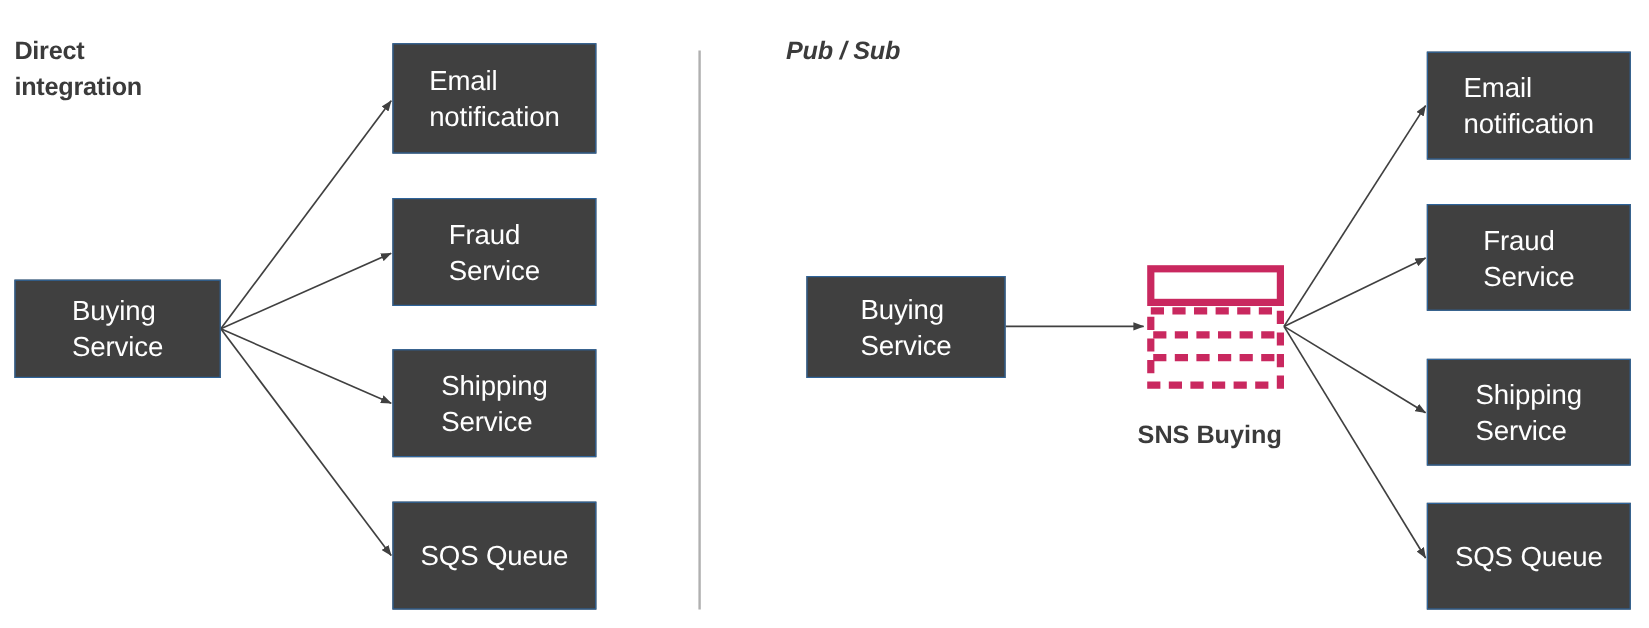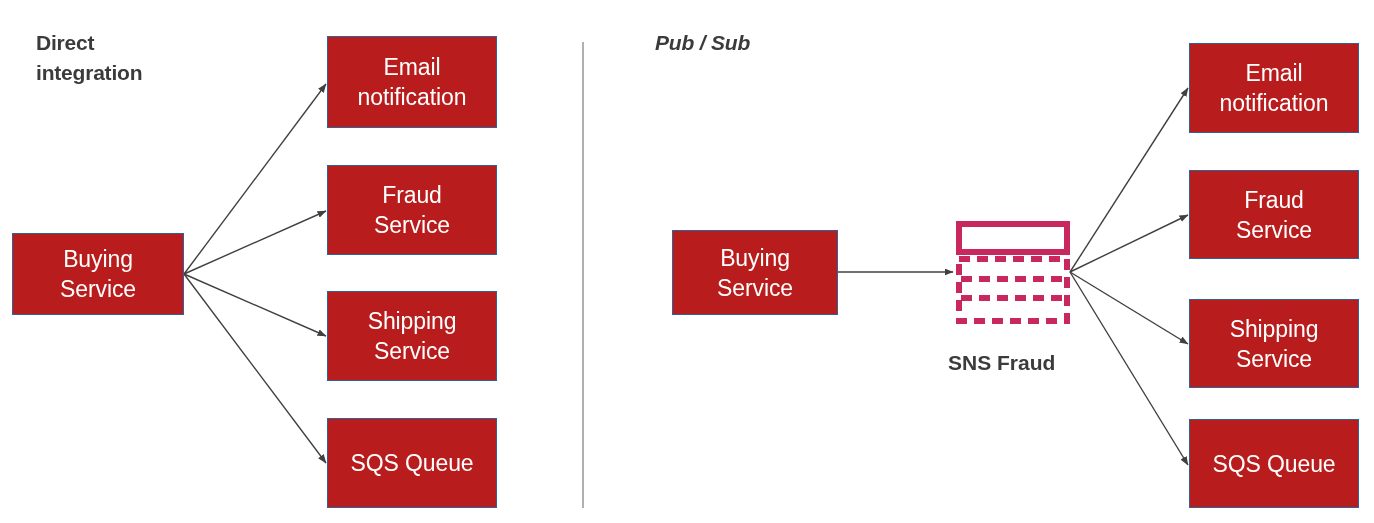--- a/index.html
+++ b/index.html
@@ -30,30 +30,30 @@
     font-weight: bold;
     font-size: 21px;
     line-height: 30px;
     color: #3b3b3b;
     letter-spacing: -0.2px;
     white-space: pre-line;
   }
   .node-box {
     position: absolute;
     box-sizing: border-box;
-    background: #b91c1c;
+    background: #404040;
     border: 1px solid #2E6399;
     color: #ffffff;
     font-family: "Liberation Sans", sans-serif;
     font-size: 23px;
     line-height: 30px;
     display: flex;
     align-items: center;
     justify-content: center;
-    text-align: center;
+    text-align: left;
     white-space: pre-line;
     letter-spacing: -0.1px;
   }
   .sns-icon {
     position: absolute;
   }
   .sns-label {
     position: absolute;
     font-family: "Liberation Sans", sans-serif;
     font-weight: bold;
@@ -86,21 +86,21 @@
     <g>
       <line x1="838" y1="272" x2="953" y2="272" stroke="#404040" stroke-width="1.6" marker-end="url(#arrowhead)"></line>
 
       <line x1="1070" y1="272" x2="1188" y2="88" stroke="#404040" stroke-width="1.4" marker-end="url(#arrowhead)"></line>
       <line x1="1070" y1="272" x2="1188" y2="215" stroke="#404040" stroke-width="1.4" marker-end="url(#arrowhead)"></line>
       <line x1="1070" y1="272" x2="1188" y2="344" stroke="#404040" stroke-width="1.4" marker-end="url(#arrowhead)"></line>
       <line x1="1070" y1="272" x2="1188" y2="465" stroke="#404040" stroke-width="1.4" marker-end="url(#arrowhead)"></line>
     </g>
   </svg>
 
-  <div class="section-title" style="left:12px; top:28px; width:230px;margin-left:24px;">Direct
+  <div class="section-title" style="left:12px; top:28px; width:230px;">Direct
 integration</div>
 
   <div class="node-box" style="left:12px; top:233px; width:172px; height:82px;">Buying
 Service</div>
 
   <div class="node-box" style="left:327px; top:36px; width:170px; height:92px;">Email
 notification</div>
 
   <div class="node-box" style="left:327px; top:165px; width:170px; height:90px;">Fraud
 Service</div>
@@ -115,21 +115,21 @@
   <div class="node-box" style="left:672px; top:230px; width:166px; height:85px;">Buying
 Service</div>
 
   <svg class="sns-icon" style="left:950px; top:215px;" width="124" height="115" viewBox="0 0 124 115" xmlns="http://www.w3.org/2000/svg">
     <rect x="9" y="9" width="108" height="28" fill="none" stroke="#C9285F" stroke-width="6"></rect>
     <rect x="9" y="44" width="108" height="62" fill="none" stroke="#C9285F" stroke-width="6" stroke-dasharray="11 7"></rect>
     <line x1="11" y1="64" x2="115" y2="64" stroke="#C9285F" stroke-width="6" stroke-dasharray="11 7"></line>
     <line x1="11" y1="83" x2="115" y2="83" stroke="#C9285F" stroke-width="6" stroke-dasharray="11 7"></line>
   </svg>
 
-  <div class="sns-label" style="left:948px; top:351px;">SNS Fraud</div>
+  <div class="sns-label" style="left:948px; top:351px;">SNS Buying</div>
 
   <div class="node-box" style="left:1189px; top:43px; width:170px; height:90px;">Email
 notification</div>
 
   <div class="node-box" style="left:1189px; top:170px; width:170px; height:89px;">Fraud
 Service</div>
 
   <div class="node-box" style="left:1189px; top:299px; width:170px; height:89px;">Shipping
 Service</div>
 

